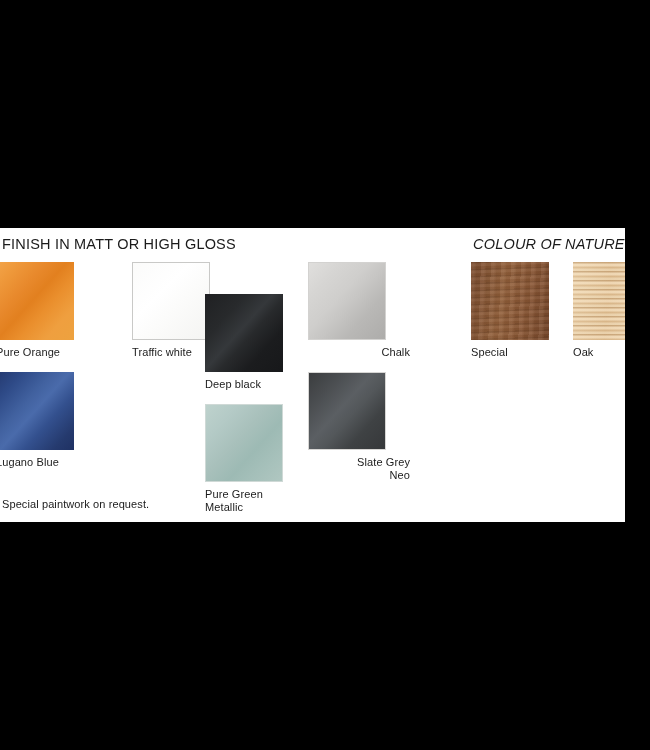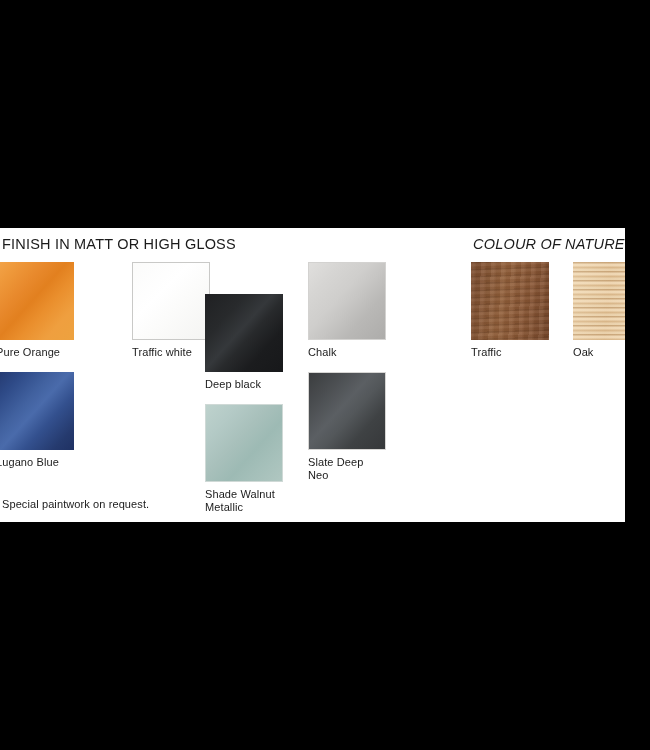--- a/index.html
+++ b/index.html
@@ -63,21 +63,21 @@
     letter-spacing: 0.1px;
     white-space: pre-line;
   }
 
   
   .row1 { top: 34px; }
   .row2 { top: 144px; }
   .col1 { left: -4px; }
   .col2 { left: 103px; margin-left: 29px; }
   .col3 { left: 205px; margin-top: 32px; }
-  .col4 { left: 308px; }
+  .col4 { left: 308px; text-align: right; }
   .colw1 { left: 471px; }
   .colw2 { left: 573px; }
 
   
   .sw-pure-orange {
     background:
       linear-gradient(132deg,
         #f3a54a 0%,
         #ef9a3c 14%,
         #e8892c 34%,
@@ -232,35 +232,35 @@
     </div>
 
     <div class="swatch-cell row2 col1">
       <div class="swatch sw-lugano-blue"></div>
       <div class="swatch-label">Lugano Blue</div>
     </div>
 
 
     <div class="swatch-cell row2 col3">
       <div class="swatch sw-shade-green-metallic"></div>
-      <div class="swatch-label">Shade Walnut
+      <div class="swatch-label">Pure Green
 Metallic</div>
     </div>
 
     <div class="swatch-cell row2 col4">
       <div class="swatch sw-slate-grey-neo"></div>
-      <div class="swatch-label">Slate Deep
+      <div class="swatch-label">Slate Grey
 Neo</div>
     </div>
 
     <div class="section-heading" id="heading-nature">COLOUR OF NATURE</div>
 
     <div class="swatch-cell row1 colw1">
       <div class="swatch sw-walnut"></div>
-      <div class="swatch-label">Traffic</div>
+      <div class="swatch-label">Special</div>
     </div>
 
     <div class="swatch-cell row1 colw2">
       <div class="swatch sw-oak"></div>
       <div class="swatch-label">Oak</div>
     </div>
 
     <div id="footnote">Special paintwork on request.</div>
 
   </div>

